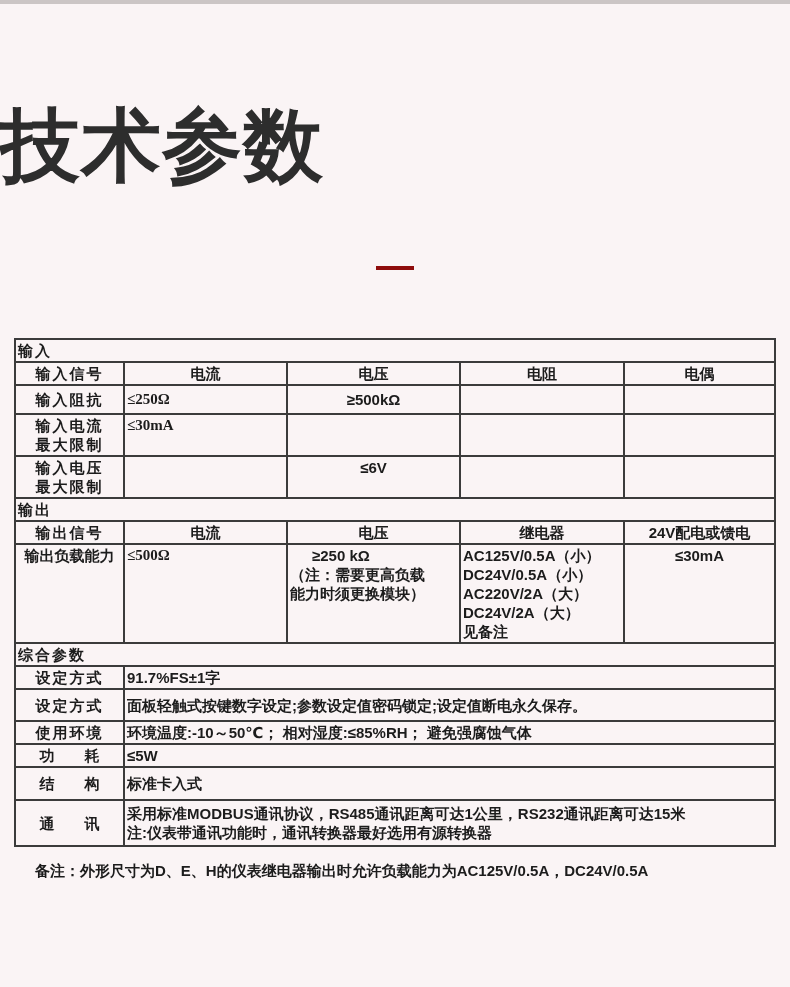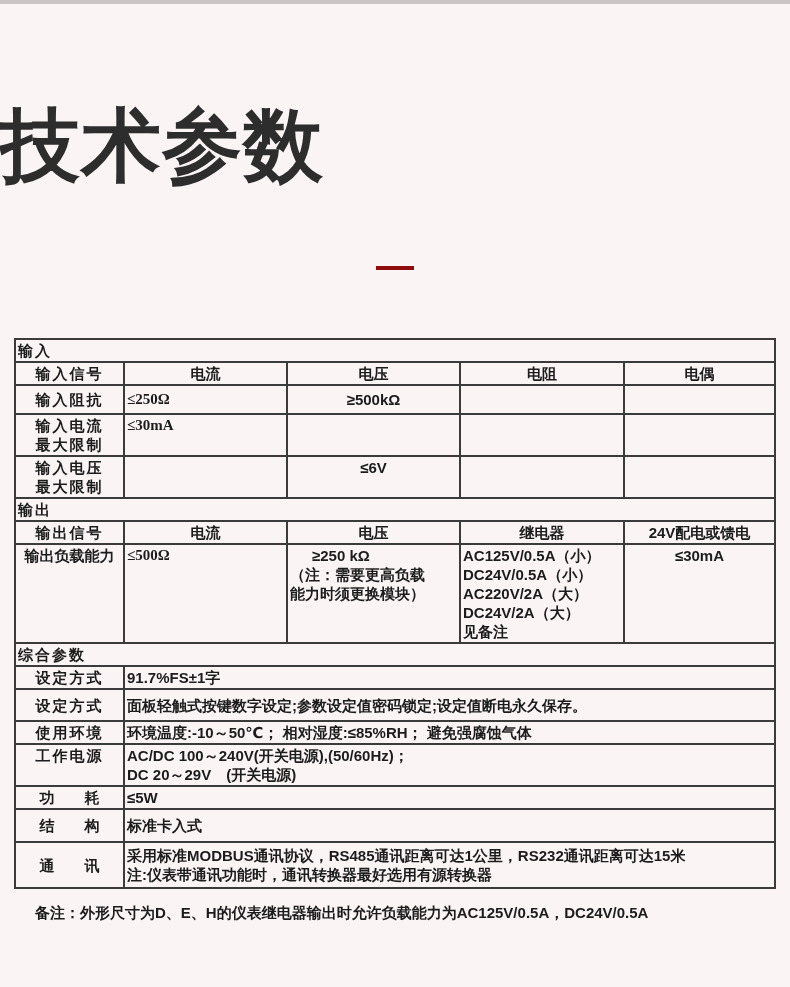--- a/index.html
+++ b/index.html
@@ -155,27 +155,20 @@
         <td colspan="4" class="val">91.7%FS±1字</td>
       </tr>
       <tr style="height:32px">
         <td class="lbl">设定方式</td>
         <td colspan="4" class="val">面板轻触式按键数字设定;参数设定值密码锁定;设定值断电永久保存。</td>
       </tr>
       <tr style="height:17px">
         <td class="lbl">使用环境</td>
         <td colspan="4" class="val">环境温度:-10～50℃； 相对湿度:≤85%RH；  避免强腐蚀气体</td>
       </tr>
-      <tr class="vtop" style="height:37px">
-        <td class="lbl">工作电源</td>
-        <td colspan="4" class="val">
-          <div>AC/DC 100～240V(开关电源),(50/60Hz)；</div>
-          <div>DC 20～29V　(开关电源)</div>
-        </td>
-      </tr>
       <tr style="height:22px">
         <td class="lbl tight">功　　耗</td>
         <td colspan="4" class="val">≤5W</td>
       </tr>
       <tr style="height:33px">
         <td class="lbl tight">结　　构</td>
         <td colspan="4" class="val">标准卡入式</td>
       </tr>
       <tr style="height:46px">
         <td class="lbl tight">通　　讯</td>

